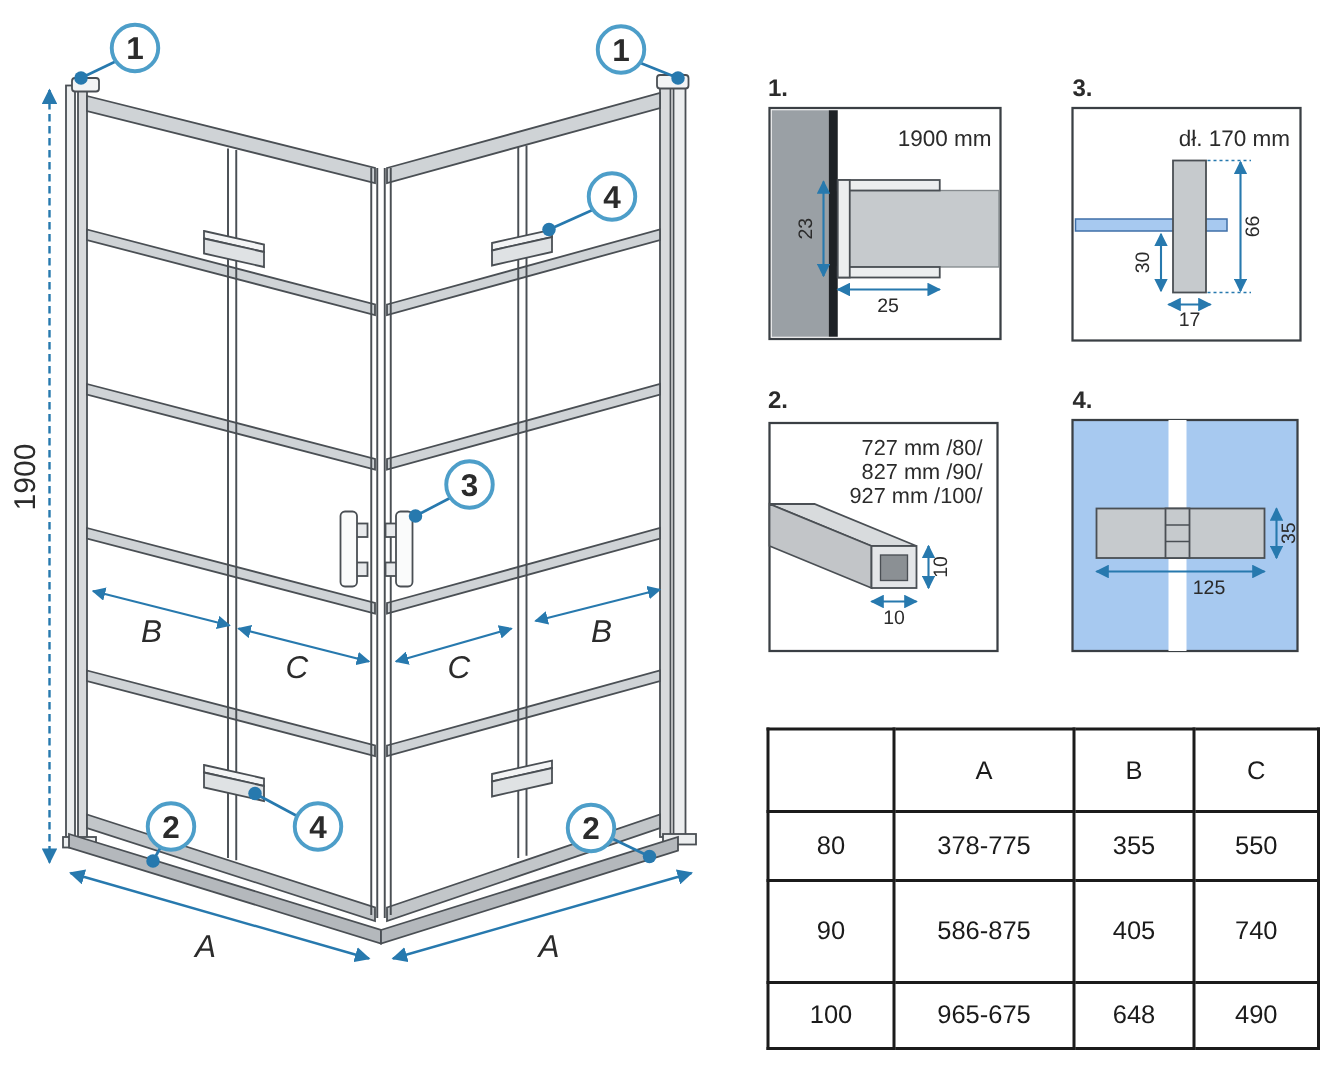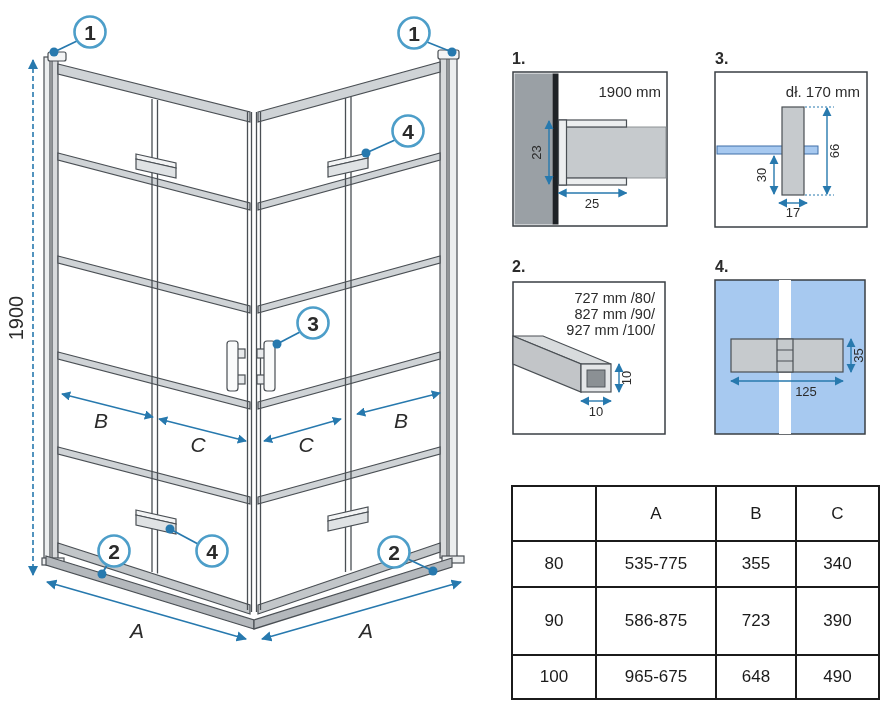--- a/index.html
+++ b/index.html
@@ -265,29 +265,29 @@
     </colgroup>
   <tbody>
       <tr style="height:53px">
     <th></th>
     <th>A</th>
     <th>B</th>
     <th>C</th>
   </tr>
   <tr style="height:44px">
     <td>80</td>
-    <td>535-775</td>
+    <td>378-775</td>
     <td>355</td>
-    <td>340</td>
+    <td>550</td>
   </tr>
   <tr style="height:66px">
     <td>90</td>
     <td>586-875</td>
-    <td>723</td>
-    <td>390</td>
+    <td>405</td>
+    <td>740</td>
   </tr>
   <tr style="height:42px">
     <td>100</td>
     <td>965-675</td>
     <td>648</td>
     <td>490</td>
   </tr>
 </tbody>
   </table>
 

